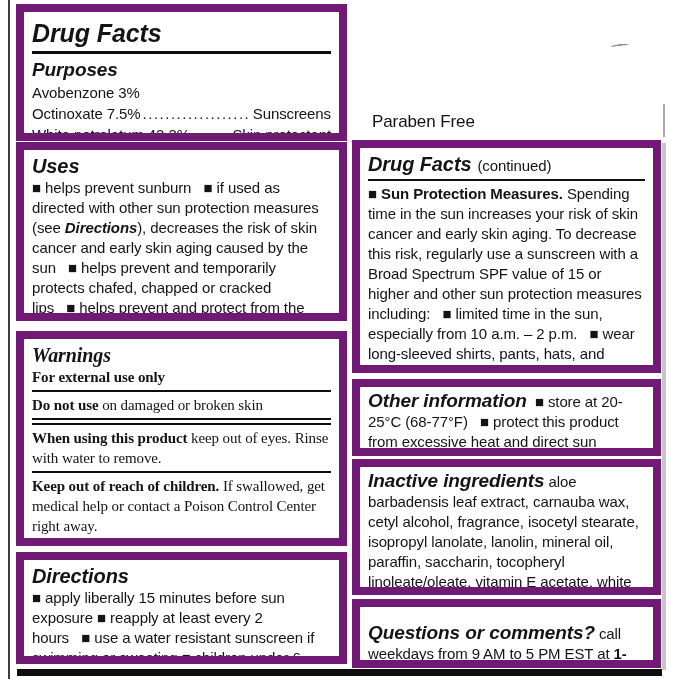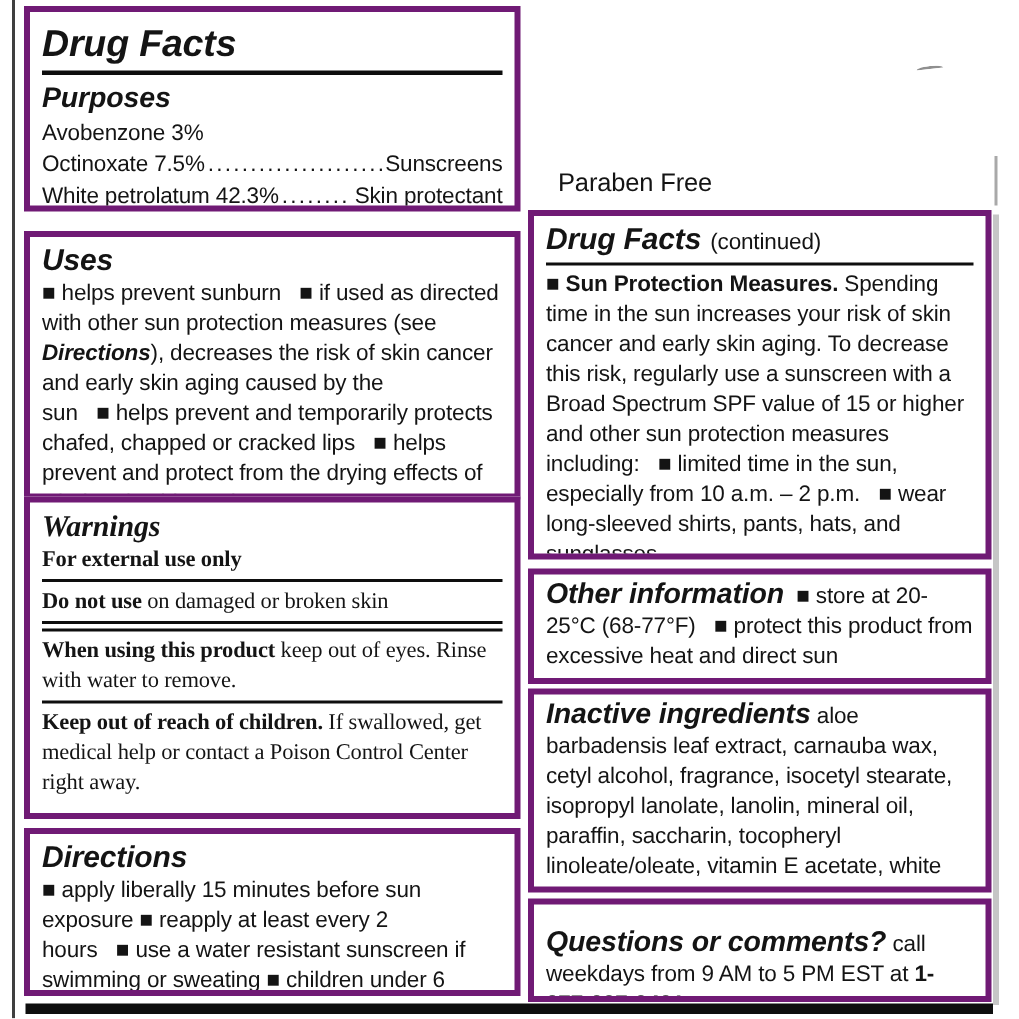--- a/index.html
+++ b/index.html
@@ -1,24 +1,24 @@
 <!DOCTYPE html>
 <html><head>
 <meta charset="utf-8">
 <style>
   * { margin:0; padding:0; box-sizing:border-box; }
   html,body { width:679px; height:679px; background:#ffffff; }
   body { font-family:"Liberation Sans", sans-serif; color:#141414; letter-spacing:-0.1px; }
   .stage { position:relative; width:679px; height:679px; background:#fff; overflow:hidden; }
 
-  .box { position:absolute; border:4px solid #701a75; background:#fff; overflow:hidden; padding:4px 8px; }
+  .box { position:absolute; border:8px solid #701a75; background:#fff; overflow:hidden; padding:4px 8px; }
 
   
   .box-l1 { left:16px; top:4px;   width:331px; height:137px; padding-top:6px; }
-  .box-l2 { left:16px; top:154px; width:331px; height:179px; }
+  .box-l2 { left:16px; top:142px; width:331px; height:179px; }
   .box-l3 { left:16px; top:331px; width:331px; height:215px;font-family:Liberation Serif, serif; }
   .box-l4 { left:16px; top:552px; width:331px; height:112px; }
 
   
   .box-r1 { left:352px; top:140px; width:309px; height:233px; }
   .box-r2 { left:352px; top:379px; width:309px; height:77px;  }
   .box-r3 { left:352px; top:459px; width:309px; height:136px; }
   .box-r4 { left:352px; top:599px; width:309px; height:69px; padding-top:16px; }
 
   .main-title { font-size:25px; font-weight:bold; font-style:italic; line-height:30px; }

